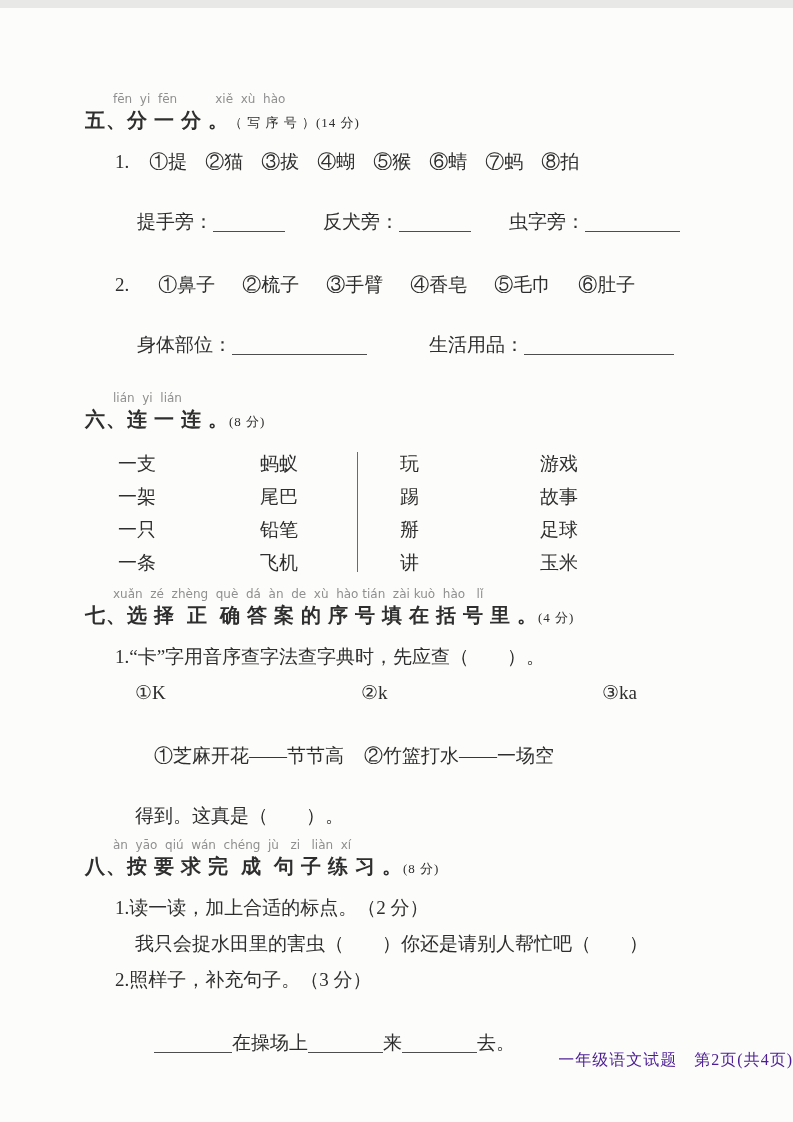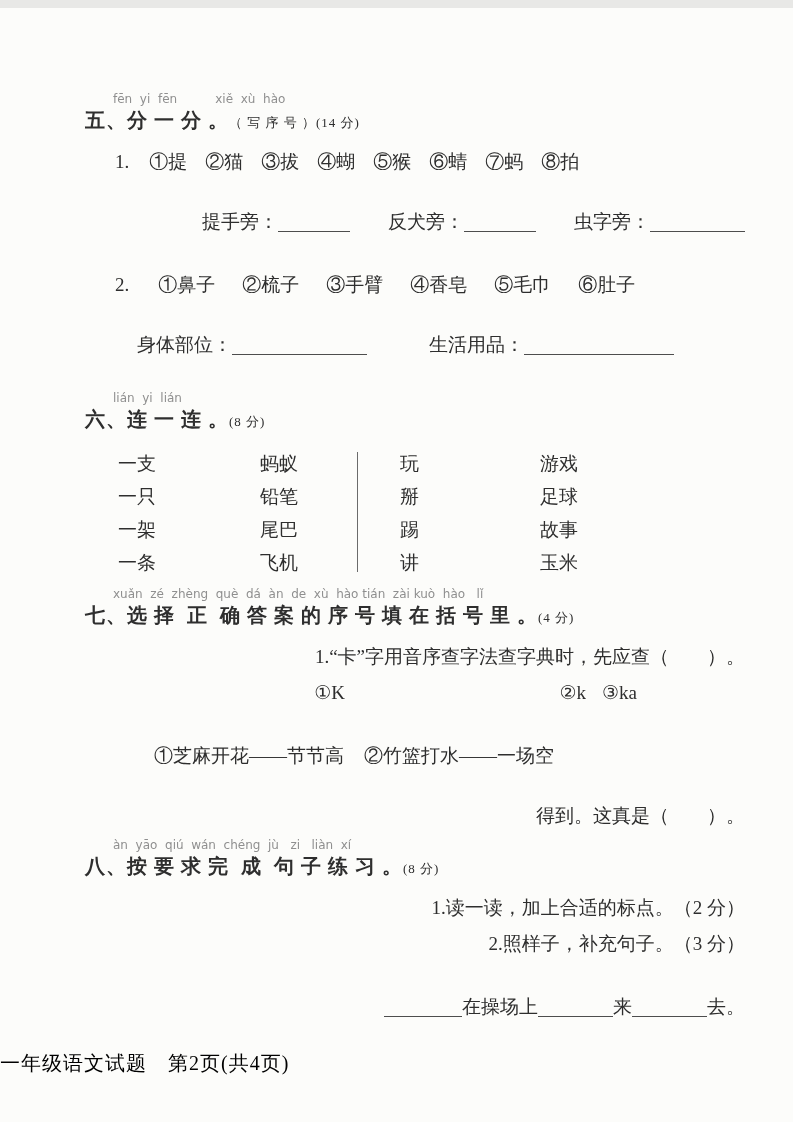--- a/index.html
+++ b/index.html
@@ -41,21 +41,21 @@
   .heading .note { font-weight: normal; font-size: 13px; }
   .line {
     line-height: 27px;
     white-space: pre;
     margin: 0 0 6px 0;
   }
   .flexline { display: flex; align-items: baseline; }
   .ind1 { margin-left: 30px; }
   .ind1b { margin-left: 33px; }
   .ind2 { margin-left: 50px; gap: 16px; }
-  .mb-lg { margin-bottom: 9px; text-align: right; }
+  .mb-lg { margin-bottom: 9px; }
   .blank {
     display: inline-block;
     border-bottom: 1.5px solid var(--rule);
     height: 18px;
     vertical-align: -4px;
   }
   .w72 { width: 72px; } .w95 { width: 95px; }
   .w135 { width: 135px; } .w150 { width: 150px; }
   .w78 { width: 78px; } .w75 { width: 75px; }
   .mr38 { margin-right: 38px; }
@@ -87,24 +87,24 @@
   }
   
   .optrow { display: flex; }
   .opt1 { width: 210px; }
   .opt2 { width: 225px; }
   .footer {
     position: absolute;
     left: 0;
     right: 0;
     top: 1042px;
-    text-align: left;
-    font-size: 20px;
+    text-align: right;
+    font-size: 16px;
     letter-spacing: 1px;
-    color: #000000;
+    color: #4c1d95;
   }
 </style>
 </head>
 <body>
 
 <div class="page">
 
   <div class="pinyin">fēn  yi  fēn          xiě  xù  hào</div>
   <div class="heading"><span>五、分 一 分 。</span><span class="note">（ 写 序 号 ）</span><span class="note">(14 分)</span></div>
 
@@ -141,30 +141,30 @@
 
   <div class="match">
     <div class="vline"></div>
     <div class="mrow">
       <span class="mc1">一支</span>
       <span class="mc2">蚂蚁</span>
       <span class="mc3">玩</span>
       <span>游戏</span>
     </div>
     <div class="mrow">
+      <span class="mc1">一架</span>
+      <span class="mc2">尾巴</span>
+      <span class="mc3">踢</span>
+      <span>故事</span>
+    </div>
+    <div class="mrow">
       <span class="mc1">一只</span>
       <span class="mc2">铅笔</span>
       <span class="mc3">掰</span>
       <span>足球</span>
-    </div>
-    <div class="mrow">
-      <span class="mc1">一架</span>
-      <span class="mc2">尾巴</span>
-      <span class="mc3">踢</span>
-      <span>故事</span>
     </div>
     <div class="mrow">
       <span class="mc1">一条</span>
       <span class="mc2">飞机</span>
       <span class="mc3">讲</span>
       <span>玉米</span>
     </div>
   </div>
 
   <div class="pinyin">xuǎn  zé  zhèng  què  dá  àn  de  xù  hào tián  zài kuò  hào   lǐ</div>
@@ -178,19 +178,20 @@
   </div>
   <div class="line ind2">
     <span class="mr20">①芝麻开花——节节高</span><span>②竹篮打水——一场空</span>
   </div>
   <div class="line ind2 mb-lg">得到。这真是（　　）。</div>
 
   <div class="pinyin">àn  yāo  qiú  wán  chéng  jù   zi   liàn  xí</div>
   <div class="heading"><span>八、按 要 求 完  成  句 子 练 习 。</span><span class="note">(8 分)</span></div>
 
   <div class="line ind1 mb-lg">1.读一读，加上合适的标点。（2 分）</div>
+  <div class="line ind2 mb-lg">我只会捉水田里的害虫（　　）你还是请别人帮忙吧（　　）</div>
   <div class="line ind1 mb-lg">2.照样子，补充句子。（3 分）</div>
   <div class="line ind2 mb-lg">
     <span class="blank w78"></span><span>在操场上</span><span class="blank w75"></span><span>来</span><span class="blank w75"></span><span>去。</span>
   </div>
 
   <div class="footer">一年级语文试题　第2页(共4页)</div>
 </div>
 
 </body></html>

